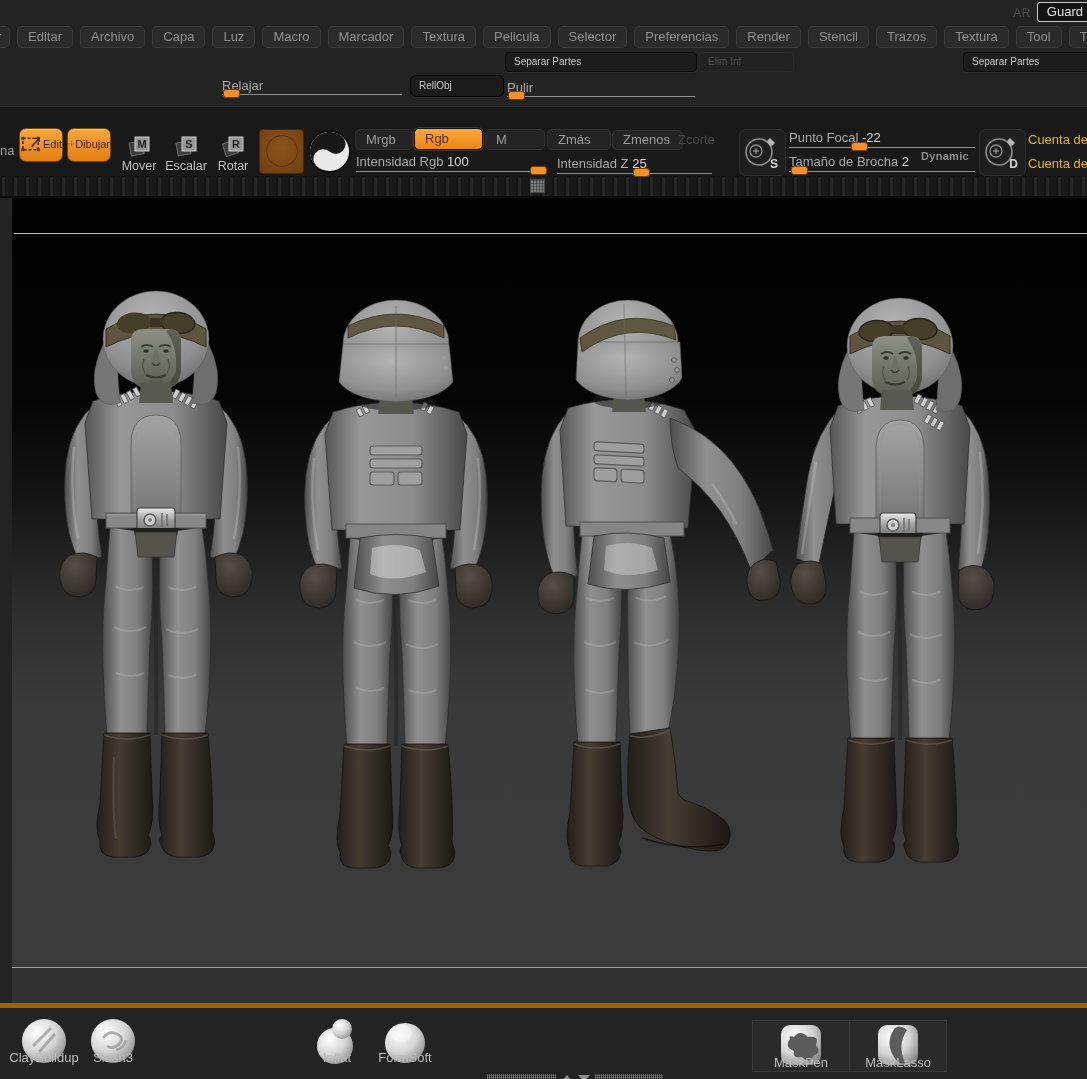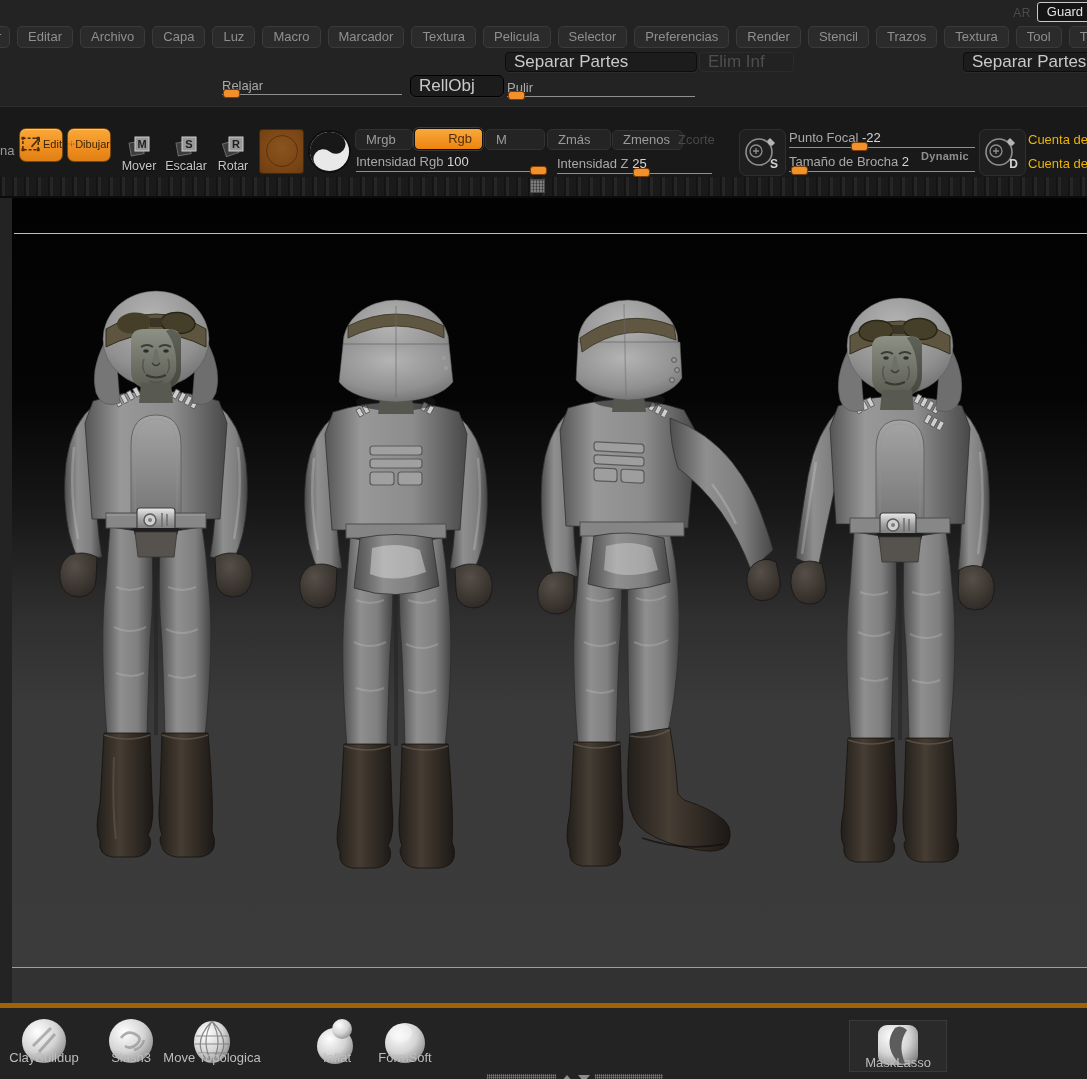--- a/index.html
+++ b/index.html
@@ -9,21 +9,21 @@
   
   .titlebar{position:absolute;left:0;top:0;right:0;height:25px;background:#232323;}
   .ar-label{position:absolute;right:56px;top:6px;color:#4b4b4b;font-size:12px;letter-spacing:.5px;}
   .guard-btn{position:absolute;right:-6px;top:2px;height:18px;line-height:18px;padding:0 9px;border:1px solid #c9c9c9;border-radius:3px;background:#141414;color:#e2e2e2;font-size:13px;}
   .menurow{position:absolute;left:-8px;top:26px;right:0;height:22px;display:flex;gap:7px;}
   .menu-btn{flex:0 0 auto;height:20px;line-height:20px;padding:0 10px;background:#2b2b2b;border:1px solid #3a3a3a;border-radius:5px;color:#8f8f8f;font-size:13px;white-space:nowrap;}
   .menu-btn.partial{width:10px;padding:0 2px 0 4px;overflow:hidden;}
 
   
   .subbar{position:absolute;left:0;top:50px;right:0;height:56px;background:#232323;}
-  .panel-btn{position:absolute;height:18px;line-height:18px;padding:0 8px;background:#1c1c1c;border:1px solid #0d0d0d;border-radius:4px;color:#c9c9c9;font-size:17px;text-align:left;box-shadow:0 1px 0 rgba(255,255,255,.04);}
+  .panel-btn{position:absolute;height:18px;line-height:18px;padding:0 8px;background:#1c1c1c;border:1px solid #0d0d0d;border-radius:4px;color:#c9c9c9;font-size:10px;text-align:left;box-shadow:0 1px 0 rgba(255,255,255,.04);}
   .panel-btn.disabled{color:#4e4e4e;background:#222;border-color:#2b2b2b;box-shadow:none;}
   .zslider{position:absolute;}
   .zslider .lab{color:#a9a9a9;font-size:13px;}
   .zslider .lab .val{color:#d6d6d6;}
   .zslider .line{position:absolute;left:0;right:0;bottom:0;height:1px;background:#8f8f8f;}
   .zslider .handle{position:absolute;bottom:-3px;width:15px;height:7px;background:#f2912b;border:1px solid #7a3f05;border-radius:3px;}
   .knob-dot{position:absolute;width:7px;height:7px;border-radius:50%;background:#9a9a9a;box-shadow:inset 0 0 0 2px #555;}
   .knob-ring{position:absolute;width:9px;height:9px;border-radius:50%;border:2.5px solid #c9c9c9;background:transparent;}
 
   
@@ -226,21 +226,21 @@
       <svg width="45" height="45" viewBox="0 0 46 46">
         <circle cx="23" cy="23" r="22" fill="#0f0f0f"></circle>
         <circle cx="23" cy="23" r="20" fill="#e9e9e9"></circle>
         <g transform="rotate(40 23 23)">
           <path d="M23,3 A20,20 0 0 0 23,43 A10,10 0 0 1 23,23 A10,10 0 0 0 23,3 Z" fill="#181818"></path>
         </g>
       </svg>
     </div>
 
     <span class="small-btn" style="left:355px;top:22px;width:36px;">Mrgb</span>
-    <span class="rgb-btn" style="left:414px;top:21px;width:47px;text-align:right;">Rgb</span>
+    <span class="rgb-btn" style="left:414px;top:21px;width:47px;">Rgb</span>
     <span class="small-btn" style="left:485px;top:22px;width:38px;">M</span>
     <span class="small-btn" style="left:547px;top:22px;width:42px;">Zmás</span>
     <span class="small-btn" style="left:612px;top:23px;width:49px;height:18px;line-height:18px;">Zmenos</span>
     <span class="ghost-label" style="left:678px;top:25px;">Zcorte</span>
 
     <div class="zslider" style="left:356px;top:45px;width:190px;height:20px;">
       <span class="lab"><span>Intensidad Rgb</span> <span class="val">100</span></span>
       <span class="line"></span>
       <span class="handle" style="left:174px;"></span>
     </div>
@@ -522,56 +522,53 @@
   <div class="bottombar">
 
     <div class="brush" style="left:4px;width:80px;">
       <svg class="thumb" width="50" height="50" viewBox="0 0 50 50">
         <circle cx="25" cy="25" r="22" fill="url(#gBall)"></circle>
         <path d="M14,30 L32,12 M20,36 L36,18" stroke="#8f8f8f" stroke-width="3" opacity=".65" fill="none"></path>
       </svg>
       <span class="t">ClayBuildup</span>
     </div>
 
-    <div class="brush" style="left:93px;width:76px;">
+    <div class="brush" style="left:75px;width:76px;">
       <svg class="thumb" width="50" height="50" viewBox="0 0 50 50">
         <circle cx="25" cy="25" r="22" fill="url(#gBall)"></circle>
         <path d="M15,22 q6,-8 14,-4 q8,4 2,10 q-6,6 -12,2 M28,34 q8,-2 10,-10" stroke="#9a9a9a" stroke-width="2.6" fill="none" opacity=".8"></path>
       </svg>
       <span class="t">Slash3</span>
     </div>
 
-    <div class="brush" style="left:160px;width:104px;">
-      <svg class="thumb" width="50" height="50" viewBox="0 0 50 50">
-        <ellipse cx="25" cy="26" rx="18" ry="21" fill="url(#gBall)"></ellipse>
-        <g stroke="#787878" stroke-width="1.2" fill="none" opacity=".85">
-          <path d="M25,5 q-12,21 0,42 M25,5 q12,21 0,42 M25,5 q-20,21 -6,38 M25,5 q20,21 6,38"></path>
-          <path d="M9,20 h32 M8,28 h34 M11,37 h28 M16,43 h18"></path>
-        </g>
-      </svg>
-      <span class="t">Move Topologica</span>
-    </div>
 
 
     <div class="brush" style="left:299px;width:76px;">
       <svg class="thumb" width="48" height="50" viewBox="0 0 48 50">
         <circle cx="22" cy="30" r="18" fill="url(#gBall)"></circle>
         <circle cx="29" cy="13" r="10" fill="url(#gBall)"></circle>
       </svg>
       <span class="t">Inflat</span>
     </div>
 
     <div class="brush" style="left:363px;width:84px;">
       <svg class="thumb" width="50" height="50" viewBox="0 0 50 50">
         <circle cx="25" cy="27" r="20" fill="url(#gBall)"></circle>
         <ellipse cx="21" cy="17" rx="11" ry="9" fill="#f5f5f5" opacity=".55"></ellipse>
       </svg>
       <span class="t">FormSoft</span>
     </div>
 
+    <div class="mask-panel" style="left:752px;">
+      <svg class="thumb" width="46" height="46" viewBox="0 0 46 46">
+        <rect x="3" y="2" width="40" height="40" rx="9" fill="url(#gBall)"></rect>
+        <path d="M12,16 q-6,8 4,12 q-2,8 8,6 q8,8 12,-2 q8,-2 2,-10 q4,-10 -8,-8 q-8,-8 -14,0 q-6,-2 -4,2 Z" fill="#5c5c5c"></path>
+      </svg>
+      <span class="t">MaskPen</span>
+    </div>
 
     <div class="mask-panel" style="left:849px;">
       <svg class="thumb" width="46" height="46" viewBox="0 0 46 46">
         <rect x="3" y="2" width="40" height="40" rx="9" fill="url(#gBall)"></rect>
         <path d="M20,5 q-12,16 2,33 q4,4 8,2 q-8,-18 2,-33 q-6,-6 -12,-2 Z" fill="#5c5c5c"></path>
       </svg>
       <span class="t">MaskLasso</span>
     </div>
 
     <div class="bottom-divider">

